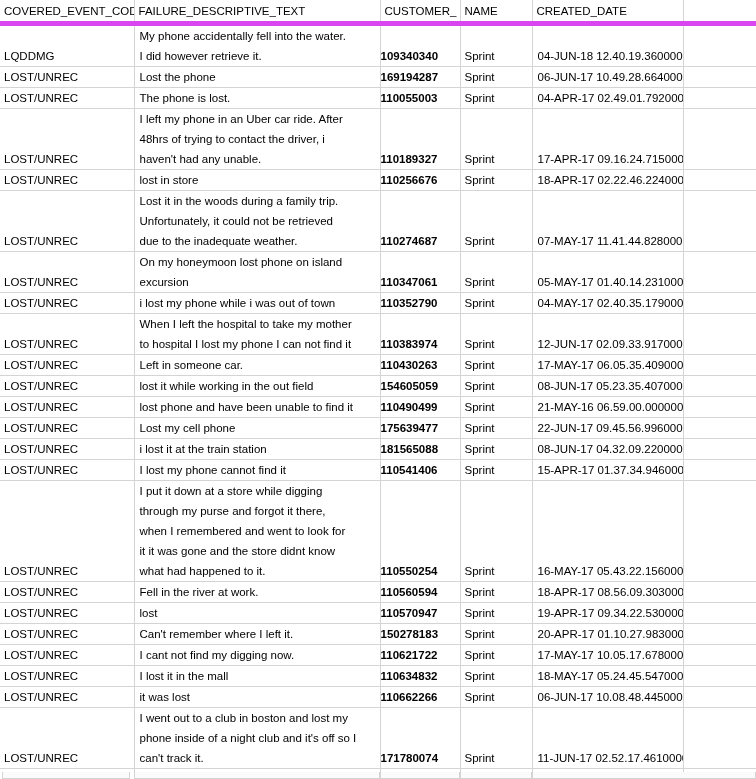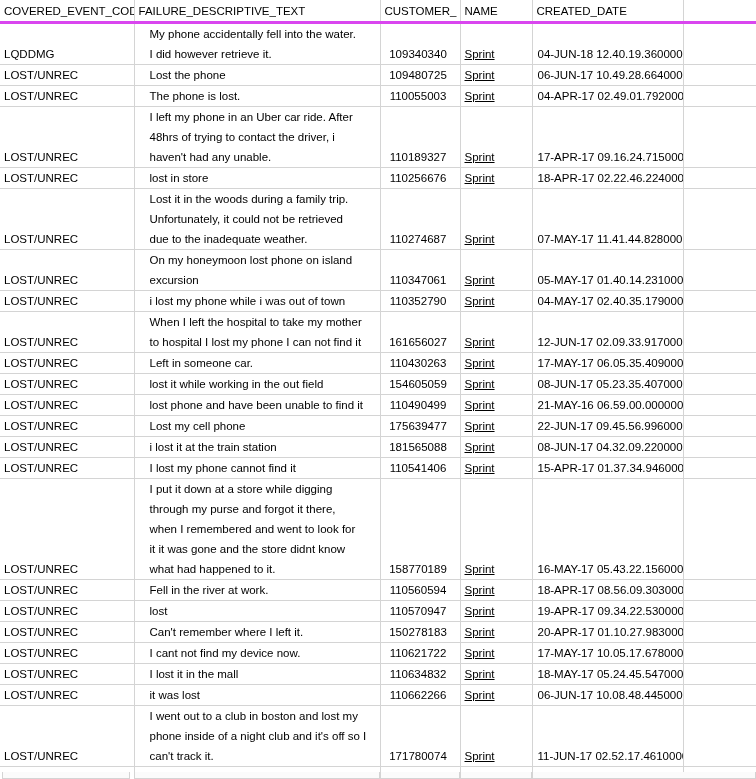--- a/index.html
+++ b/index.html
@@ -39,33 +39,33 @@
     text-align: left;
     vertical-align: bottom;
     white-space: normal;
     overflow: hidden;
     color: #000;
   }
 
   #grid tr.header-row th {
     vertical-align: middle;
     height: 21px;
-    border-bottom: 3px solid #d946ef;
+    border-bottom: 5px solid #d946ef;
     white-space: nowrap;
   }
   #grid tr.header-row th.blank-head { border-right: 1px solid #d4d4d4; }
 
   #grid td.cell-code  { white-space: nowrap; }
-  #grid td.cell-cust  { text-align: center; padding: 0 4px 0 0; white-space: nowrap; }
-  #grid td.cell-name  { white-space: nowrap; text-decoration: underline; }
+  #grid td.cell-cust  { text-align: left; padding: 0 4px 0 0; white-space: nowrap; font-weight: bold; }
+  #grid td.cell-name  { white-space: nowrap; }
   #grid td.cell-date  { white-space: nowrap; padding-left: 5px; }
   #grid td.cell-blank { border-right: none; }
 
   
-  #grid td.cell-text { padding-left: 15px; }
+  #grid td.cell-text { padding-left: 5px; }
   #grid td.cell-text .ln { display: block; height: 20px; }
 
   .row-h1 td { height: 20px; }
   .row-h2 td { height: 40px; }
   .row-h3 td { height: 60px; }
 
   #bottom-strip {
     position: absolute;
     left: 0;
     top: 772px;
@@ -116,21 +116,21 @@
         <td class="cell-cust">109340340</td>
         <td class="cell-name">Sprint</td>
         <td class="cell-date">04-JUN-18 12.40.19.360000000 PM</td>
         <td class="cell-blank"></td>
       </tr>
       <tr class="row-h1" style="height: 20px;">
         <td class="cell-code">LOST/UNREC</td>
         <td class="cell-text">
           <span class="ln">Lost the phone</span>
         </td>
-        <td class="cell-cust">109480725</td>
+        <td class="cell-cust">169194287</td>
         <td class="cell-name">Sprint</td>
         <td class="cell-date">06-JUN-17 10.49.28.664000000 PM</td>
         <td class="cell-blank"></td>
       </tr>
       <tr class="row-h1" style="height: 20px;">
         <td class="cell-code">LOST/UNREC</td>
         <td class="cell-text">
           <span class="ln">The phone is lost.</span>
         </td>
         <td class="cell-cust">110055003</td>
@@ -192,21 +192,21 @@
         <td class="cell-name">Sprint</td>
         <td class="cell-date">04-MAY-17 02.40.35.179000000 AM</td>
         <td class="cell-blank"></td>
       </tr>
       <tr class="row-h2" style="height: 40px;">
         <td class="cell-code">LOST/UNREC</td>
         <td class="cell-text">
           <span class="ln">When I left the hospital to take my mother</span>
           <span class="ln">to hospital I lost my phone I can not find it</span>
         </td>
-        <td class="cell-cust">161656027</td>
+        <td class="cell-cust">110383974</td>
         <td class="cell-name">Sprint</td>
         <td class="cell-date">12-JUN-17 02.09.33.917000000 PM</td>
         <td class="cell-blank"></td>
       </tr>
       <tr class="row-h1" style="height: 20px;">
         <td class="cell-code">LOST/UNREC</td>
         <td class="cell-text">
           <span class="ln">Left in someone car.</span>
         </td>
         <td class="cell-cust">110430263</td>
@@ -266,21 +266,21 @@
       </tr>
       <tr class="row-h5" style="height: 100px;">
         <td class="cell-code">LOST/UNREC</td>
         <td class="cell-text">
           <span class="ln">I put it down at a store while digging</span>
           <span class="ln">through my purse and forgot it there,</span>
           <span class="ln">when I remembered and went to look for</span>
           <span class="ln">it it was gone and the store didnt know</span>
           <span class="ln">what had happened to it.</span>
         </td>
-        <td class="cell-cust">158770189</td>
+        <td class="cell-cust">110550254</td>
         <td class="cell-name">Sprint</td>
         <td class="cell-date">16-MAY-17 05.43.22.156000000 PM</td>
         <td class="cell-blank"></td>
       </tr>
       <tr class="row-h1" style="height: 20px;">
         <td class="cell-code">LOST/UNREC</td>
         <td class="cell-text">
           <span class="ln">Fell in the river at work.</span>
         </td>
         <td class="cell-cust">110560594</td>
@@ -304,21 +304,21 @@
           <span class="ln">Can't remember where I left it.</span>
         </td>
         <td class="cell-cust">150278183</td>
         <td class="cell-name">Sprint</td>
         <td class="cell-date">20-APR-17 01.10.27.983000000 AM</td>
         <td class="cell-blank"></td>
       </tr>
       <tr class="row-h1" style="height: 20px;">
         <td class="cell-code">LOST/UNREC</td>
         <td class="cell-text">
-          <span class="ln">I cant not find my device now.</span>
+          <span class="ln">I cant not find my digging now.</span>
         </td>
         <td class="cell-cust">110621722</td>
         <td class="cell-name">Sprint</td>
         <td class="cell-date">17-MAY-17 10.05.17.678000000 PM</td>
         <td class="cell-blank"></td>
       </tr>
       <tr class="row-h1" style="height: 20px;">
         <td class="cell-code">LOST/UNREC</td>
         <td class="cell-text">
           <span class="ln">I lost it in the mall</span>

